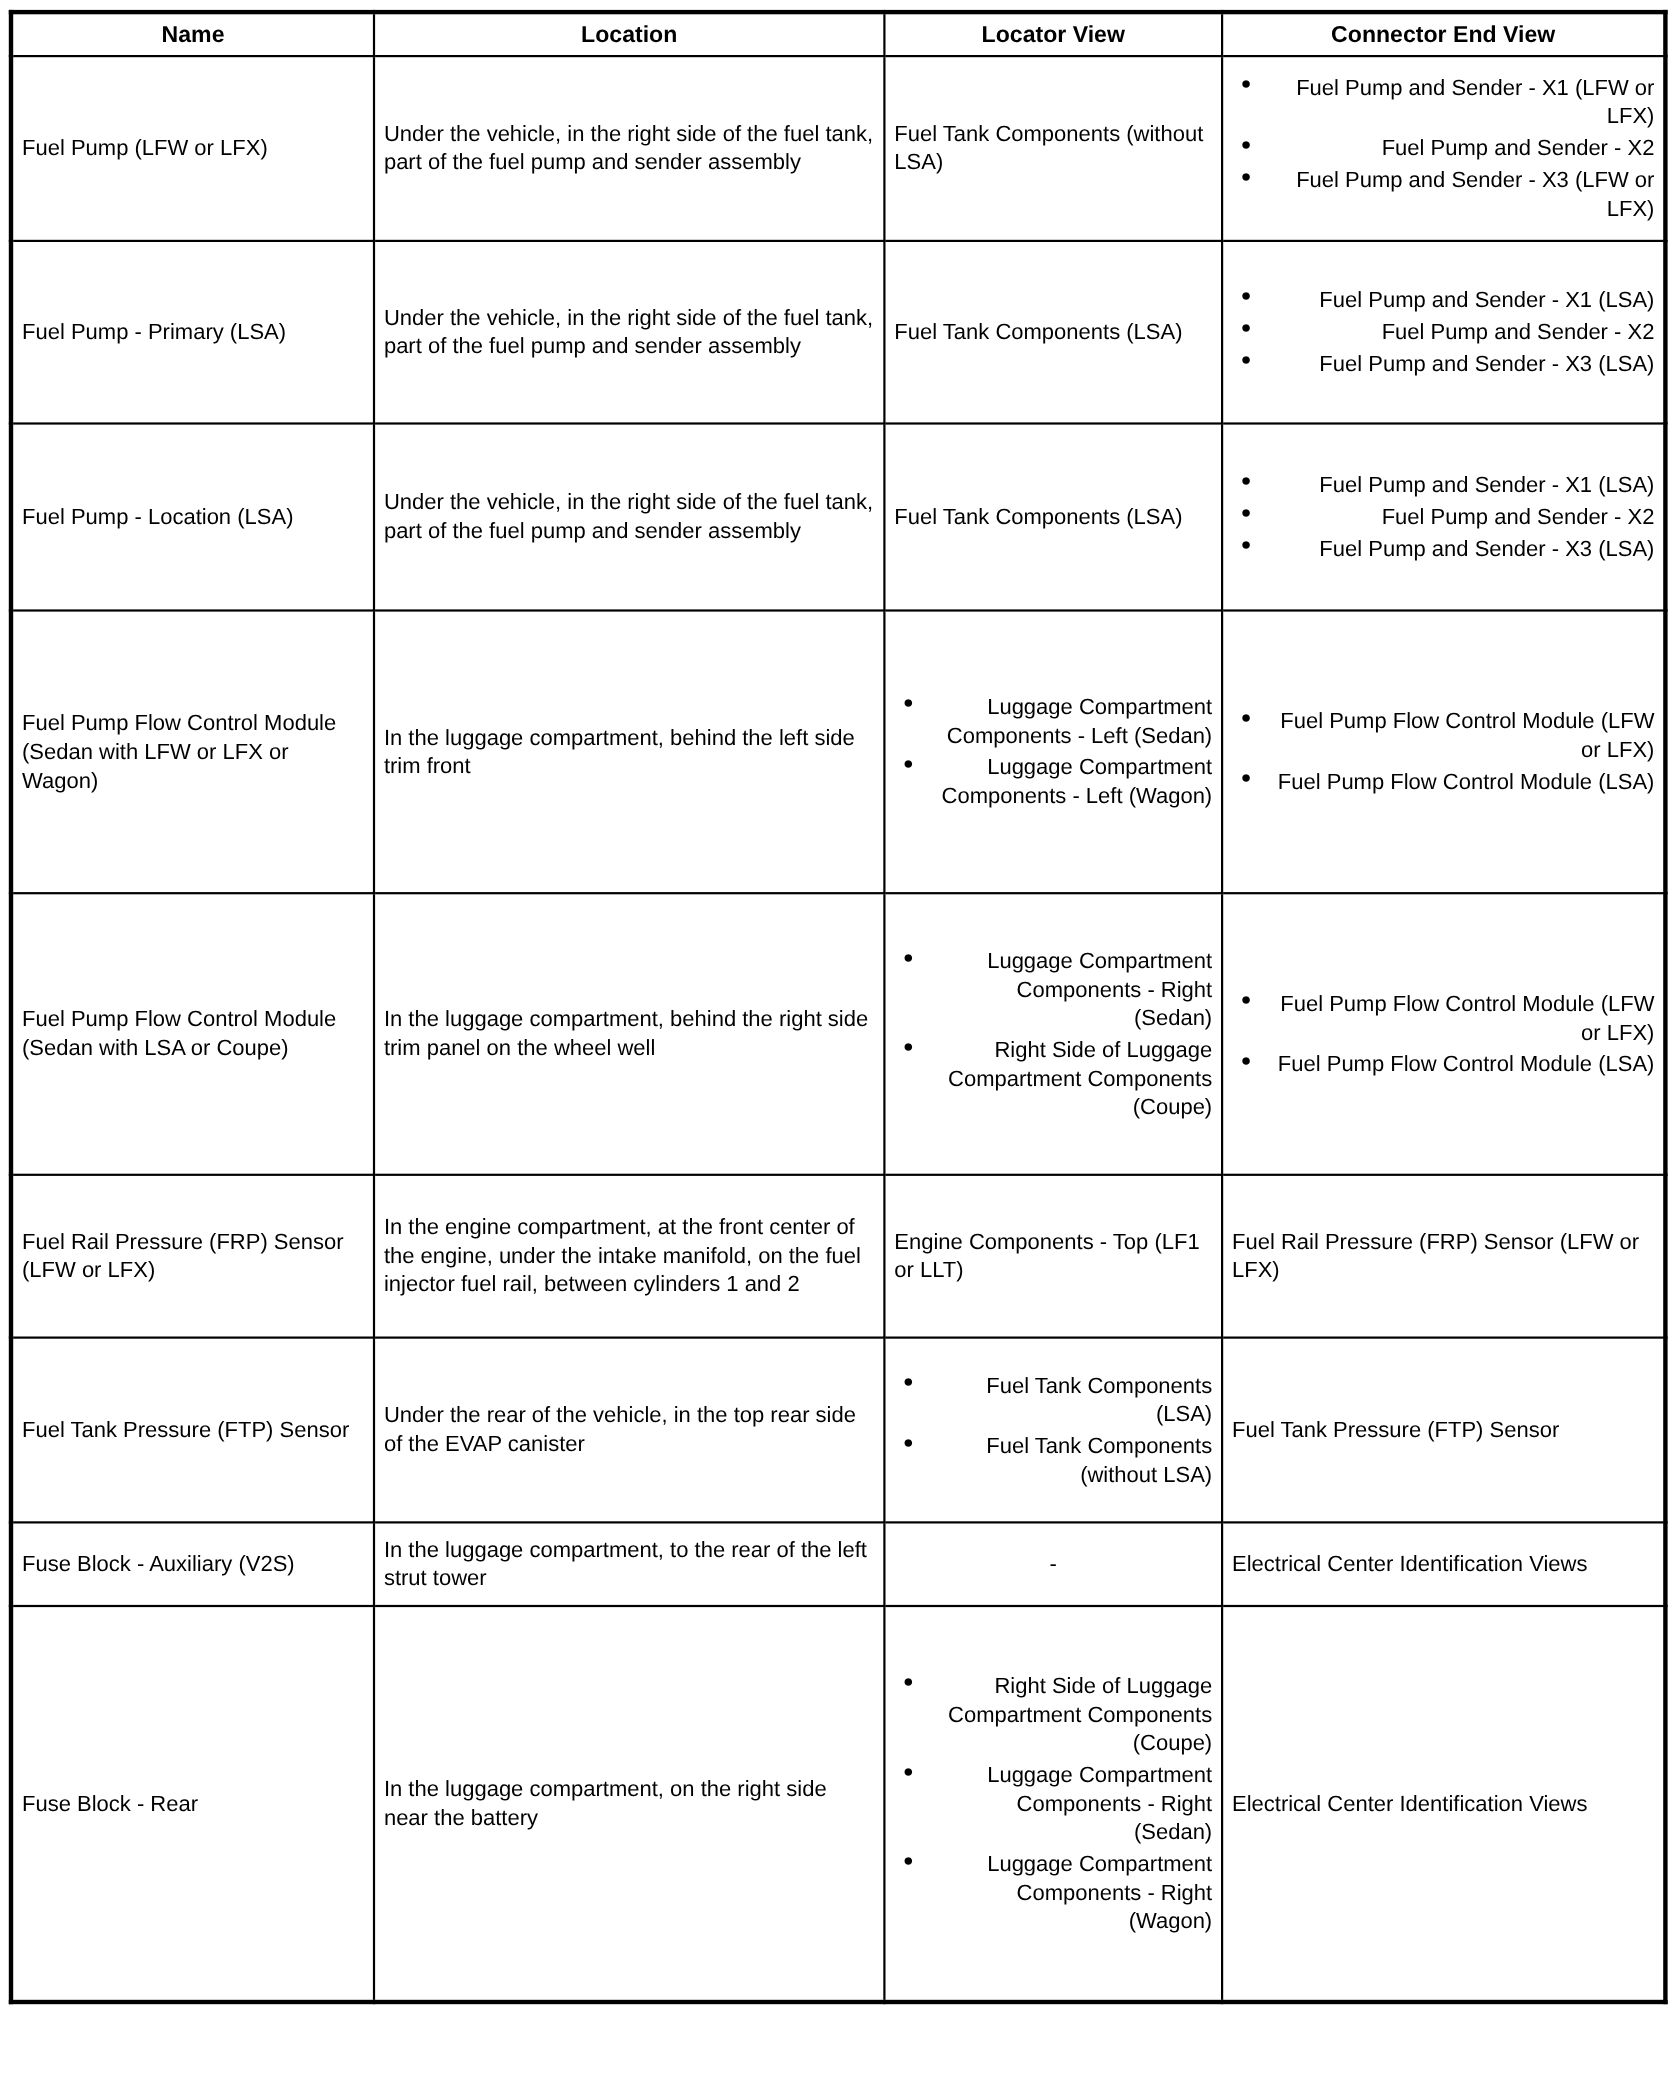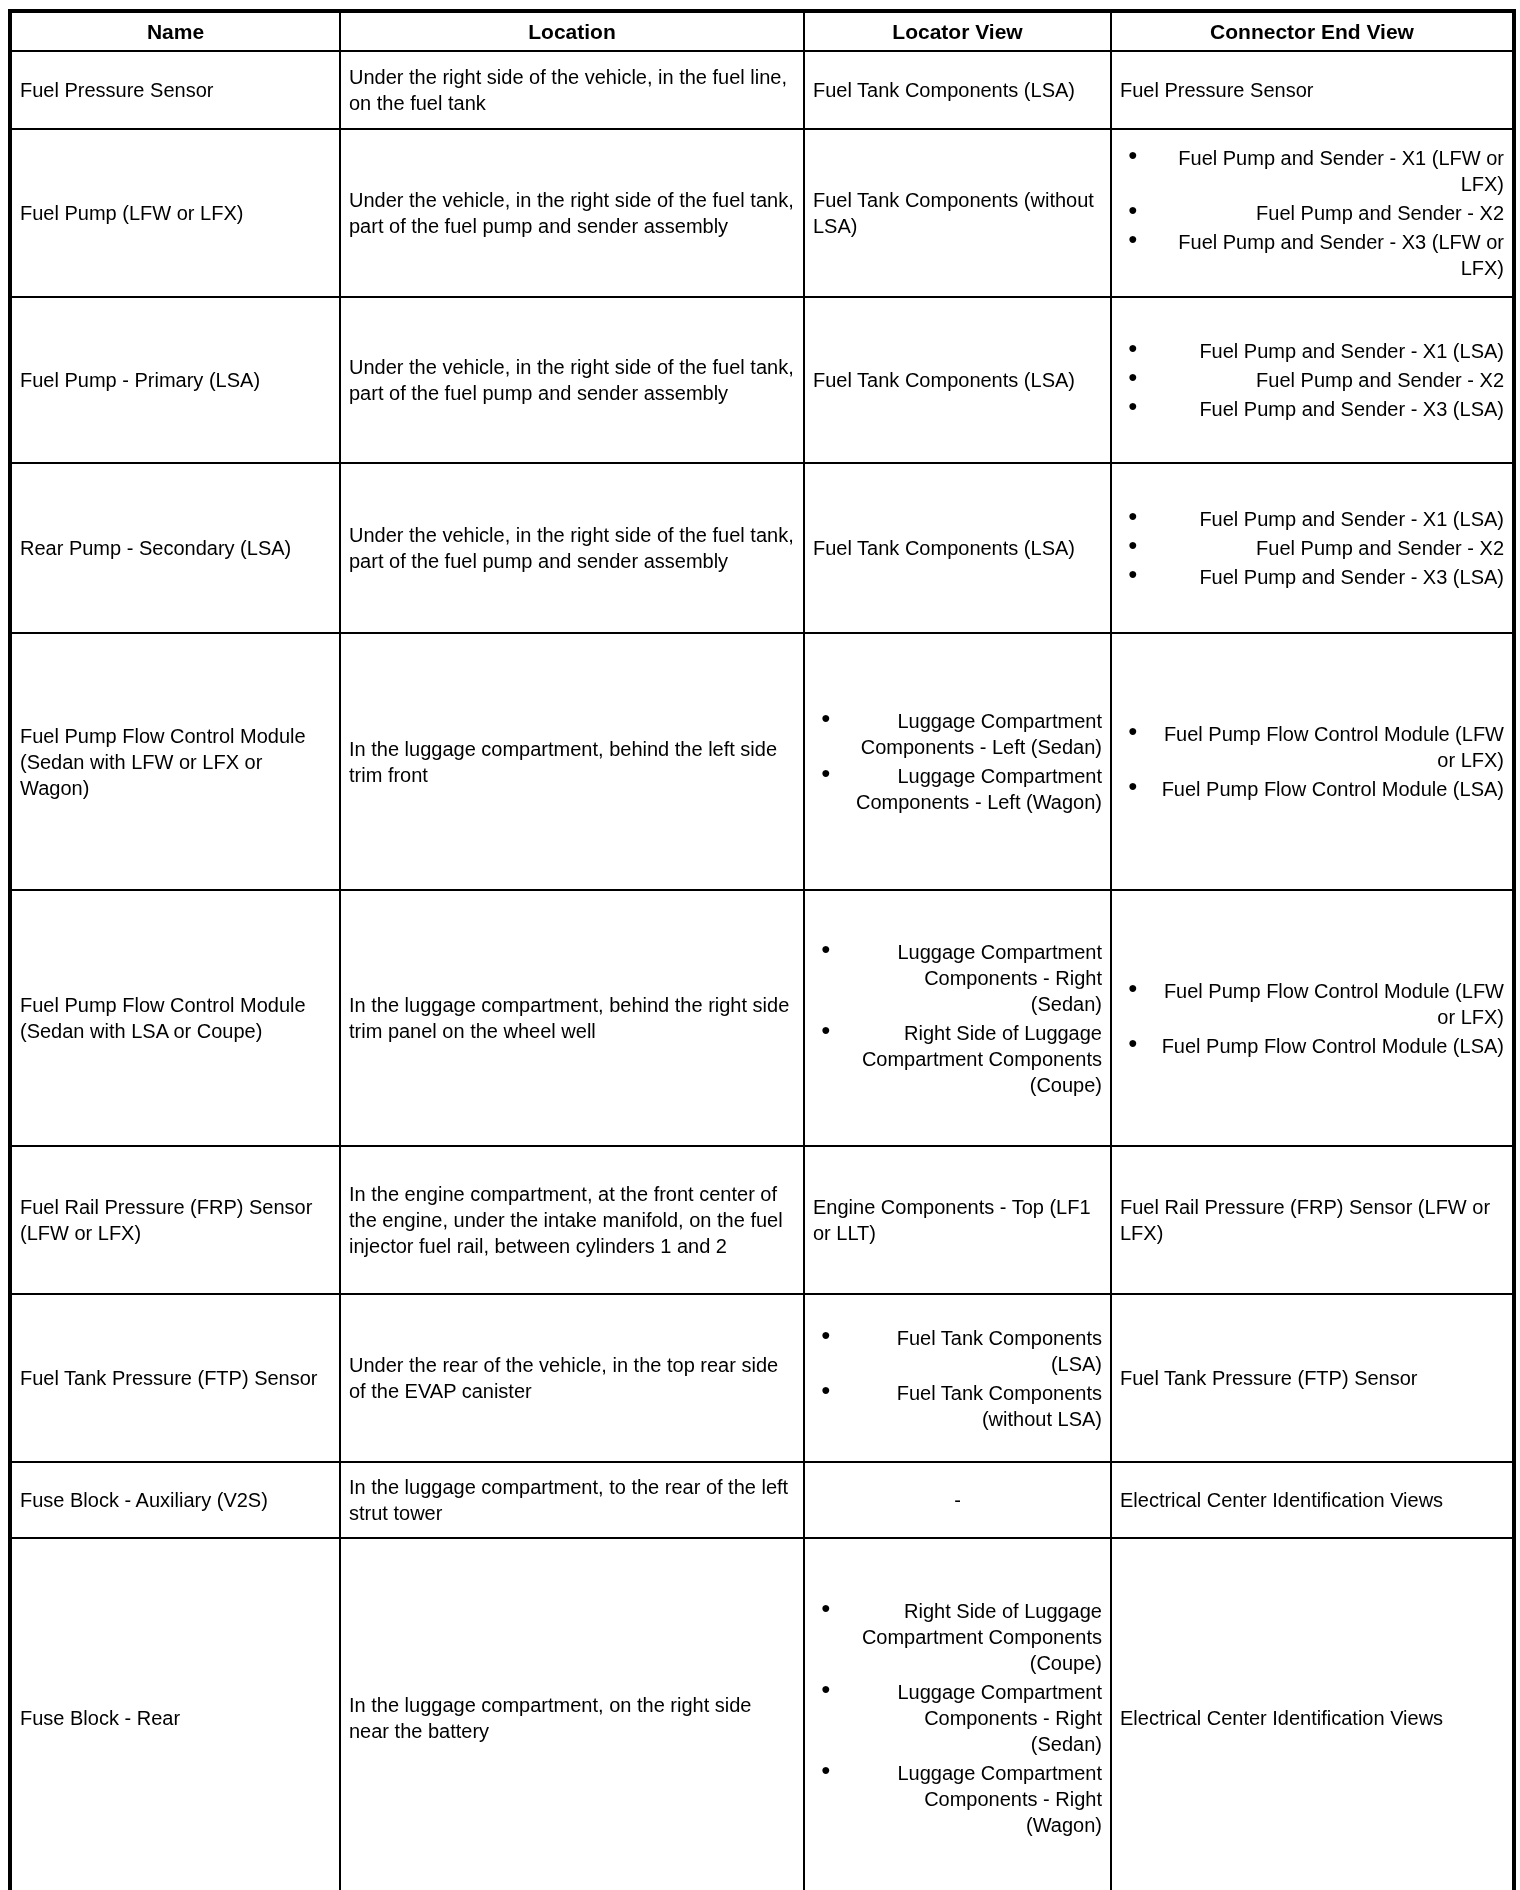--- a/index.html
+++ b/index.html
@@ -73,26 +73,20 @@
     <thead>
       <tr style="height:38px">
         <th>Name</th>
         <th>Location</th>
         <th>Locator View</th>
         <th>Connector End View</th>
       </tr>
     </thead>
     <tbody>
 
-      <tr style="height:78px">
-        <td>Fuel Pressure Sensor</td>
-        <td>Under the right side of the vehicle, in the fuel line, on the fuel tank</td>
-        <td>Fuel Tank Components (LSA)</td>
-        <td>Fuel Pressure Sensor</td>
-      </tr>
 
       <tr style="height:168px">
         <td>Fuel Pump (LFW or LFX)</td>
         <td>Under the vehicle, in the right side of the fuel tank, part of the fuel pump and sender assembly</td>
         <td>Fuel Tank Components (without LSA)</td>
         <td>
           <ul class="bullet-list">
             <li>Fuel Pump and Sender - X1 (LFW or LFX)</li>
             <li>Fuel Pump and Sender - X2</li>
             <li>Fuel Pump and Sender - X3 (LFW or LFX)</li>
@@ -107,21 +101,21 @@
         <td>
           <ul class="bullet-list">
             <li>Fuel Pump and Sender - X1 (LSA)</li>
             <li>Fuel Pump and Sender - X2</li>
             <li>Fuel Pump and Sender - X3 (LSA)</li>
           </ul>
         </td>
       </tr>
 
       <tr style="height:170px">
-        <td>Rear Pump - Secondary (LSA)</td>
+        <td>Fuel Pump - Location (LSA)</td>
         <td>Under the vehicle, in the right side of the fuel tank, part of the fuel pump and sender assembly</td>
         <td>Fuel Tank Components (LSA)</td>
         <td>
           <ul class="bullet-list">
             <li>Fuel Pump and Sender - X1 (LSA)</li>
             <li>Fuel Pump and Sender - X2</li>
             <li>Fuel Pump and Sender - X3 (LSA)</li>
           </ul>
         </td>
       </tr>

